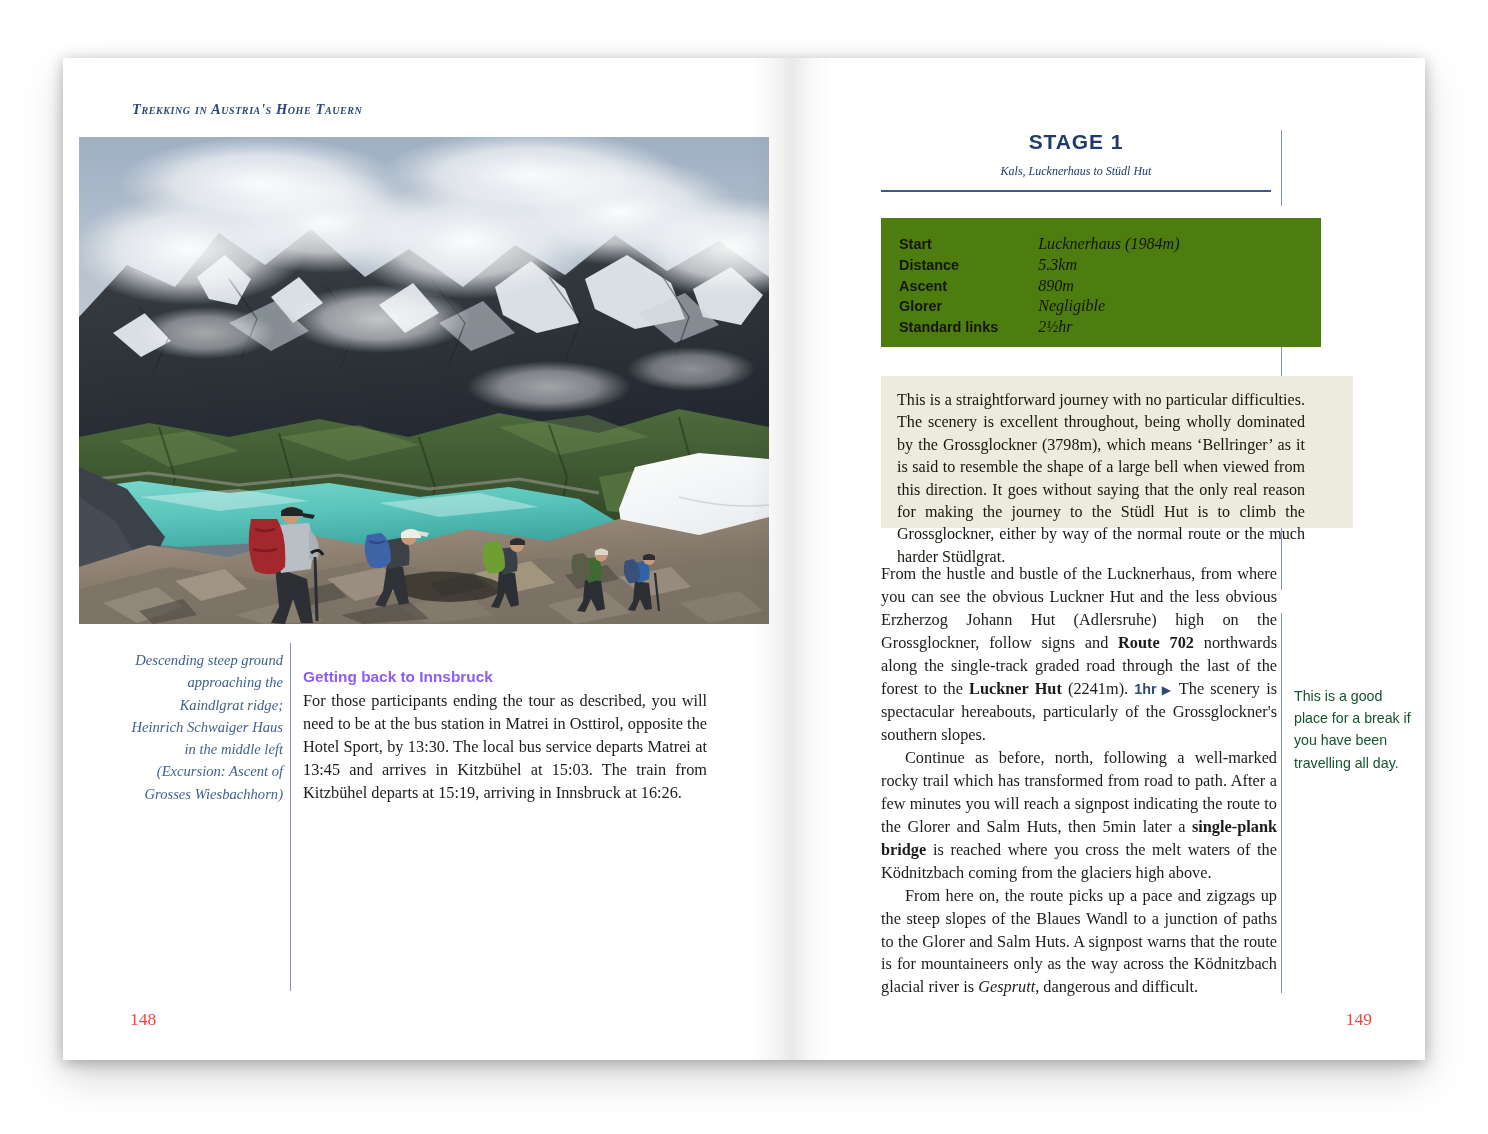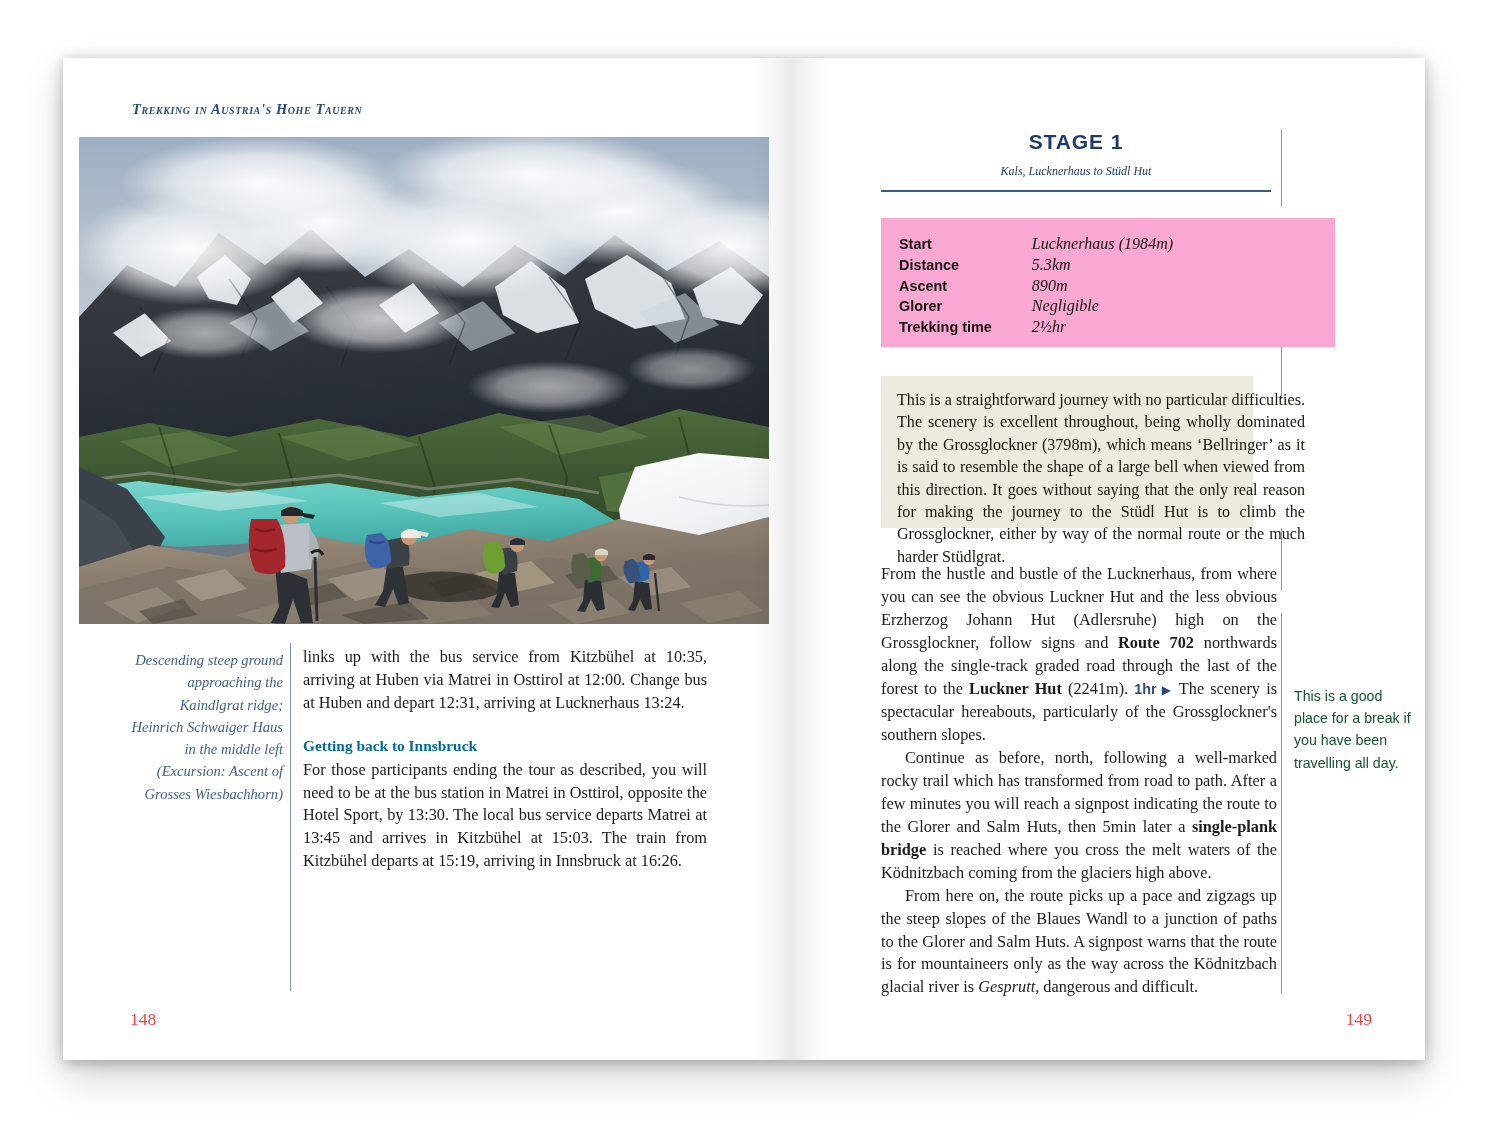--- a/index.html
+++ b/index.html
@@ -112,24 +112,24 @@
     width: 404px;
     font-family: "Liberation Serif", serif;
     font-size: 16.3px;
     line-height: 22.9px;
     color: #1b1b1b;
     text-align: justify;
   }
   #left-body p { margin: 0; }
   #left-body p.indent { text-indent: 24px; }
   .sub-head {
-    font-family: Liberation Serif, serif;
+    font-family: Liberation Sans, sans-serif;
     font-weight: bold;
     font-size: 15.4px;
-    color: #0369a1;
+    color: #8b5cf6;
     margin: 0 0 1px 0 !important;
     text-align: left !important;
   }
   .gap-before { margin-top: 20px !important; }
 
   
   #stage-head {
     position: absolute;
     left: 128px;
     top: 71px;
@@ -173,22 +173,21 @@
   #vrule-3 { top: 470px; height: 62px; }
   #vrule-4 { top: 555px; height: 380px; }
 
   
   #info-box {
     position: absolute;
     left: 128px;
     top: 160px;
     width: 440px;
     height: 129px;
-    background: #f9a8d4;
-    padding-left: 14px;
+    background: #4d7c0f;
   }
   #info-table {
     position: absolute;
     left: 18px;
     top: 16px;
     font-family: "Liberation Serif", serif;
     font-size: 16.1px;
     line-height: 20.8px;
     color: #16160f;
     border-collapse: collapse;
@@ -201,21 +200,21 @@
     padding-right: 40px;
     white-space: nowrap;
   }
   #info-table td.v { white-space: nowrap; font-style: italic; }
 
   
   #intro-box {
     position: absolute;
     left: 128px;
     top: 318px;
-    width: 372px;
+    width: 472px;
     height: 152px;
     background: #ecebdd;
   }
   #intro-text {
     position: absolute;
     left: 16px;
     top: 13px;
     width: 408px;
     font-family: "Liberation Serif", serif;
     font-size: 16.1px;
@@ -476,21 +475,20 @@
 
           <rect x="0" y="0" width="690" height="487" fill="none"></rect>
         </svg>
       </div>
 
       <div id="left-caption">Descending steep ground approaching the Kaindlgrat ridge; Heinrich Schwaiger Haus in the middle left (Excursion: Ascent of Grosses Wiesbachhorn)</div>
 
       <div id="left-rule"></div>
 
       <div id="left-body">
-        <p>links up with the bus service from Kitzbühel at 10:35, arriving at Huben via Matrei in Osttirol at 12:00. Change bus at Huben and depart 12:31, arriving at Lucknerhaus 13:24.</p>
         <p class="sub-head gap-before">Getting back to Innsbruck</p>
         <p>For those participants ending the tour as described, you will need to be at the bus station in Matrei in Osttirol, opposite the Hotel Sport, by 13:30. The local bus service departs Matrei at 13:45 and arrives in Kitzbühel at 15:03. The train from Kitzbühel departs at 15:19, arriving in Innsbruck at 16:26.</p>
       </div>
 
       <div class="folio" id="folio-left">148</div>
     </div>
 
     <div class="page" id="page-right">
 
       <div id="stage-head">
@@ -517,21 +515,21 @@
             </tr>
             <tr>
               <td class="k">Ascent</td>
               <td class="v">890m</td>
             </tr>
             <tr>
               <td class="k">Glorer</td>
               <td class="v">Negligible</td>
             </tr>
             <tr>
-              <td class="k">Trekking time</td>
+              <td class="k">Standard links</td>
               <td class="v">2½hr</td>
             </tr>
           </tbody>
         </table>
       </div>
 
       <div id="intro-box">
         <div id="intro-text">This is a straightforward journey with no particular difficulties. The scenery is excellent throughout, being wholly dominated by the Grossglockner (3798m), which means ‘Bellringer’ as it is said to resemble the shape of a large bell when viewed from this direction. It goes without saying that the only real reason for making the journey to the Stüdl Hut is to climb the Grossglockner, either by way of the normal route or the much harder Stüdlgrat.</div>
       </div>
 

